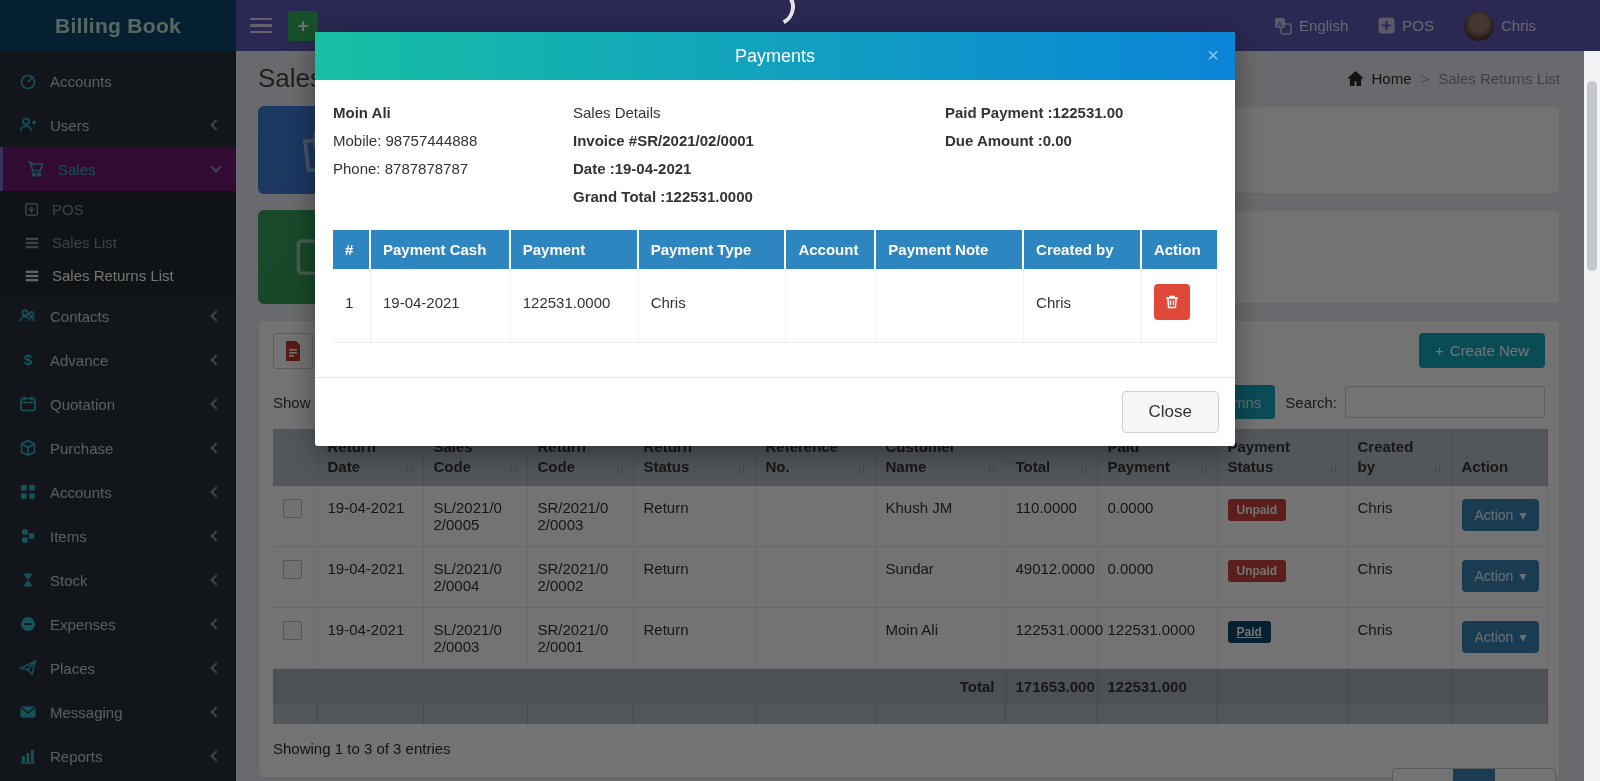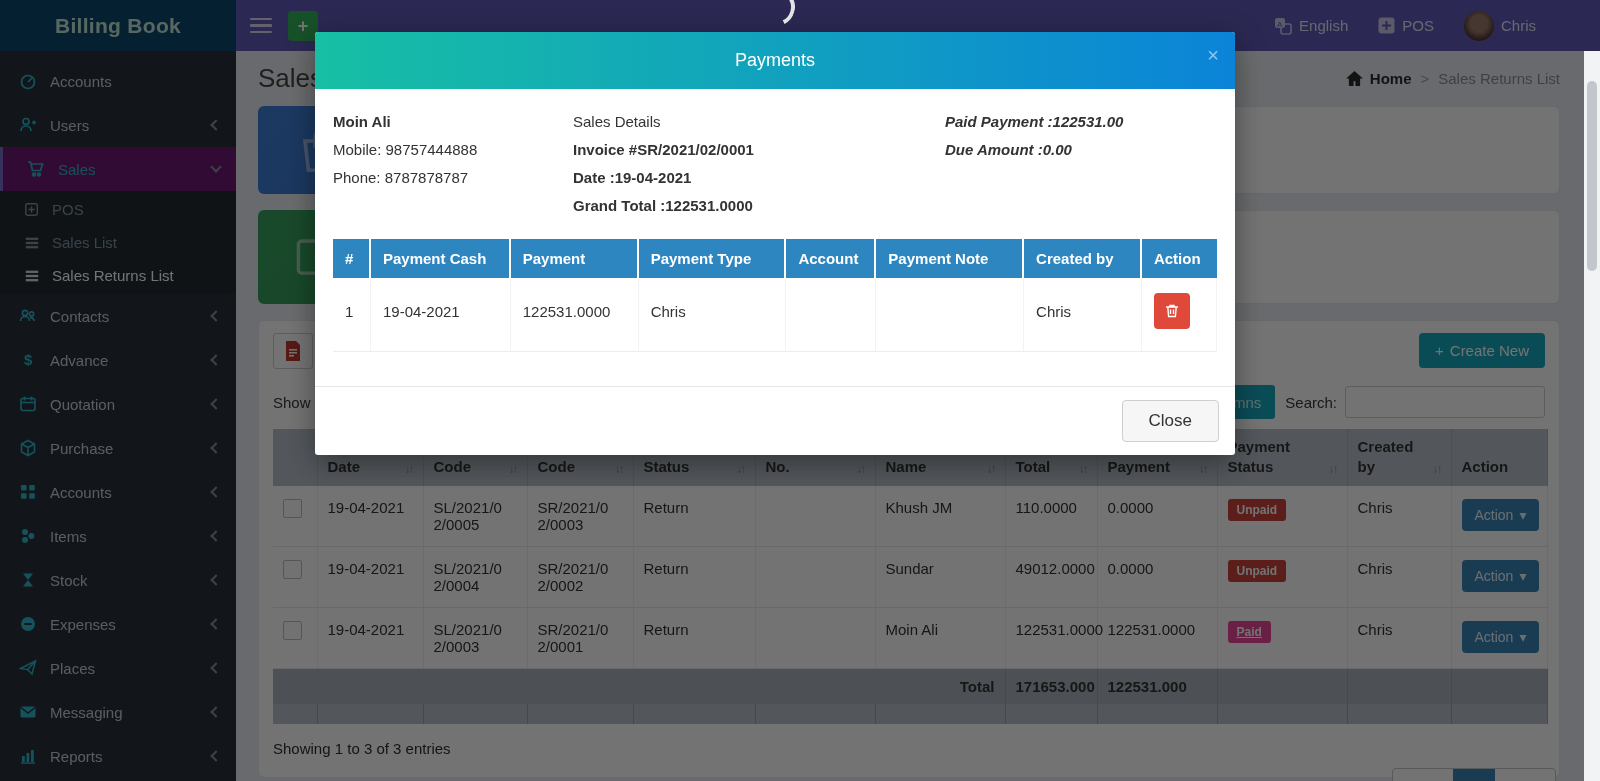--- a/index.html
+++ b/index.html
@@ -34,21 +34,21 @@
   .side-item.active { background:#701a75; border-left:3px solid #7a70c9; padding-left:24px; color:#2fb5c9; }
   .submenu { background:#222b32; padding:2px 0; }
   .sub-item { display:flex; align-items:center; gap:12px; padding:8px 16px 8px 24px; color:#7e96a3; cursor:pointer; }
   .sub-item.active { color:#fff; }
   .sub-item .icn { width:16px; height:16px; flex:0 0 16px; }
   
   .content { margin-left:236px; padding:12px 40px 0 22px; }
   .page-head { display:flex; justify-content:space-between; align-items:center; margin-bottom:12px; }
   .page-title { font-size:26px; font-weight:400; color:#464646; margin:0; }
   .breadcrumb { display:flex; align-items:center; gap:9px; font-size:15px; }
-  .crumb-home { color:#2b2b2b; font-weight:bold; display:flex; align-items:center; gap:7px; cursor:pointer; }
+  .crumb-home { color:#2b2b2b; font-weight:normal; display:flex; align-items:center; gap:7px; cursor:pointer; }
   .crumb-sep { color:#9aa0a6; }
   .crumb-cur { color:#8a9096; }
   .cards-grid { display:grid; grid-template-columns:1fr 1fr; gap:16px 18px; margin-bottom:16px; }
   .stat-card { border-radius:6px; height:88px; position:relative; overflow:hidden; }
   .stat-blue  { background:linear-gradient(135deg,#3e7fd8,#2f66c4); }
   .stat-green { background:linear-gradient(135deg,#37a45e,#2a8a4c); height:94px; }
   .stat-card .big-icn { position:absolute; left:38px; top:50%; transform:translateY(-50%); opacity:.6; }
   .stat-white { background:#fff; border:1px solid #e2e6ea; border-radius:6px; height:88px; }
   .stat-white.tall { height:94px; }
   
@@ -75,47 +75,47 @@
   table.returns thead th { background:#b8c0ca; padding:8px 10px; font-weight:bold; text-align:left;
                            border-right:1px solid #a9b1bc; vertical-align:bottom; }
   .th-flex { display:flex; align-items:flex-end; gap:4px; }
   .th-flex .lbl { flex:1; line-height:1.35; }
   .sort { color:#87909a; font-size:12px; letter-spacing:-2px; padding-bottom:2px; cursor:pointer; }
   table.returns tbody td { padding:13px 10px; border-bottom:1px solid #e3e6ea; border-right:1px solid #edf0f3; vertical-align:top; }
   .codecell { word-break:break-all; width:80px; display:block; max-width:84px; }
   .cb { width:19px; height:19px; border:1px solid #b9bfc5; border-radius:2px; background:#fdfdfd; display:inline-block; cursor:pointer; }
   .badge { display:inline-block; padding:4px 9px; border-radius:3px; color:#fff; font-size:12px; font-weight:bold; }
   .badge.unpaid { background:#c9443a; }
-  .badge.paid { background:#ec4899;text-decoration:underline; }
+  .badge.paid { background:#0c4a6e;text-decoration:underline; }
   .action-btn { background:#3b86b8; color:#e8f4fb; border:none; border-radius:4px; padding:8px 13px; font-size:14px; cursor:pointer;
                 display:inline-flex; align-items:center; gap:6px; }
   tfoot td { border-right:1px solid #9aa2ad; }
   tfoot .total-row td { background:#aab1bb; font-weight:bold; padding:9px 10px; font-size:15px; }
   tfoot .total-row .tl { text-align:right; }
   tfoot .empty-row td { background:#b8c0ca; height:20px; padding:0; }
   .table-info { font-size:15px; color:#2f2f2f; margin-top:16px; }
   .pagination-box { position:absolute; left:1392px; top:768px; width:164px; height:40px; background:#fff;
                     border:1px solid #c2c6ca; border-radius:4px; display:flex; overflow:hidden; z-index:5; }
   .pagination-box .pg { flex:1; display:flex; align-items:center; justify-content:center; font-size:14px; color:#666; cursor:pointer; }
   .pagination-box .pg.active { background:#3b86b8; color:#fff; flex:0 0 42px; }
   
   .overlay { position:fixed; inset:0; background:rgba(0,0,0,0.55); z-index:40; }
   .modal-scrollbar { position:fixed; top:51px; right:0; bottom:0; width:16px; background:#f1f3f4; z-index:45; }
   .modal-scrollbar .thumb { position:absolute; top:30px; left:3px; width:10px; height:190px; background:#c3c7cb; border-radius:5px; }
   .modal { position:fixed; left:315px; top:32px; width:920px; background:#fff; z-index:50; border-radius:3px;
            box-shadow:0 8px 30px rgba(0,0,0,.4); }
-  .modal-header { height:57px; background:linear-gradient(90deg,#17bfa4,#0b84d8); display:flex; align-items:center;
+  .modal-header { height:48px; background:linear-gradient(90deg,#17bfa4,#0b84d8); display:flex; align-items:center;
                   justify-content:center; color:#fff; font-size:18px; position:relative; border-radius:3px 3px 0 0; }
   .modal-close { position:absolute; right:16px; top:13px; color:rgba(255,255,255,.55); font-size:20px; cursor:pointer; line-height:1; }
   .modal-body { padding:22px 18px 6px; font-size:15px; }
   .details-row { display:flex; margin-bottom:16px; }
   .dcol p { margin:0 0 7px; line-height:1.4; }
   .dcol.c1 { width:240px; }
   .dcol.c2 { width:372px; }
-  .dcol.c3 { flex:1;font-style:italic; }
+  .dcol.c3 { flex:1; }
   .b { font-weight:bold; }
   table.pay { width:100%; border-collapse:separate; border-spacing:0; }
   table.pay th { background:#2e86c1; color:#fff; font-size:15px; font-weight:bold; text-align:left;
                  padding:11px 12px; border-right:2px solid #fff; }
   table.pay th:last-child { border-right:none; }
   table.pay td { padding:15px 12px 22px; border-bottom:1px solid #ededed; border-right:1px solid #f3f3f3; font-size:15px; }
   .del-btn { width:36px; height:36px; background:#e0493a; border:none; border-radius:4px; cursor:pointer;
              display:inline-flex; align-items:center; justify-content:center; }
   .modal-footer { border-top:1px solid #e5e5e5; margin-top:28px; padding:13px 16px; display:flex; justify-content:flex-end; }
   .close-btn { background:#f6f6f6; border:1px solid #cfcfcf; border-radius:4px; padding:10px 26px; font-size:17px;

